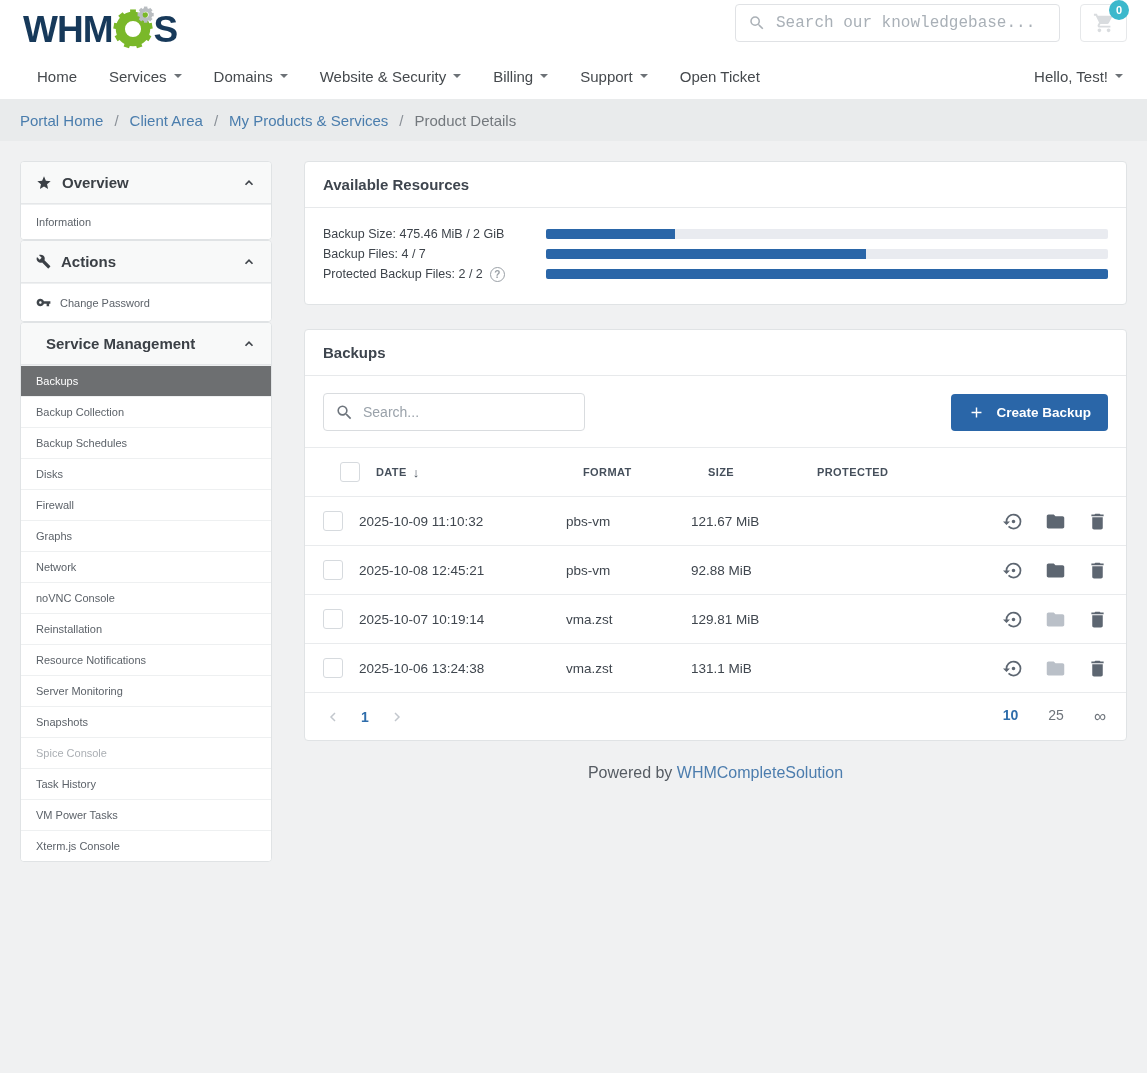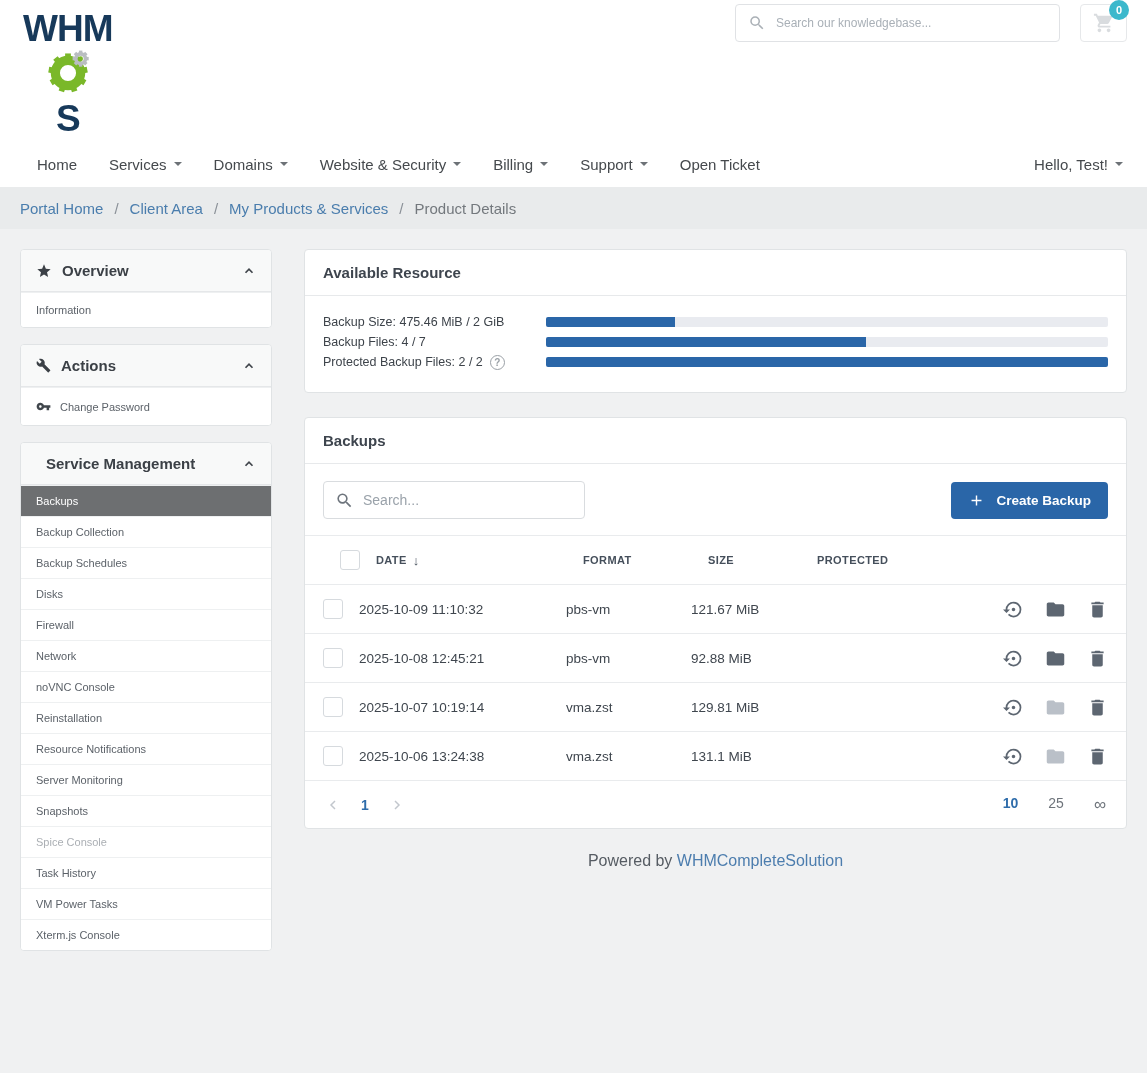--- a/index.html
+++ b/index.html
@@ -3,26 +3,26 @@
 <meta charset="utf-8">
 <style>
   * { margin:0; padding:0; box-sizing:border-box; }
   html,body { width:1147px; }
   body { height:1073px; background:#f0f1f2; font-family:"Liberation Sans", sans-serif; overflow:hidden; }
   svg { display:block; }
 
   
   .topbar { background:#fff; padding:4px 20px 0 20px; }
   .topbar-row1 { display:flex; align-items:flex-start; }
-  .logo { display:flex; align-items:center; margin:3px 0 0 3px; cursor:pointer;flex-direction:column; }
+  .logo { display:flex; align-items:center; margin:3px 0 0 3px; cursor:pointer; }
   .logo-text { font-size:37px; font-weight:800; color:#17395a; letter-spacing:-1px; line-height:44px; }
   .logo-gear { margin:0 -3px 0 -2px; position:relative; top:-1px; }
   .searchbox { margin-left:auto; width:325px; height:38px; border:1px solid #e0e2e5; border-radius:4px; display:flex; align-items:center; padding:0 12px; gap:10px; background:#fff; }
   .searchbox svg { color:#aab0b6; }
-  .searchbox input { border:none; outline:none; font-size:12px; width:100%; color:#4a5056; font-family:Liberation Sans, sans-serif; }
+  .searchbox input { border:none; outline:none; font-size:16px; width:100%; color:#4a5056; font-family:Liberation Mono, monospace; }
   .searchbox input::placeholder { color:#a9b0b7; }
   .cart-btn { position:relative; width:47px; height:38px; margin-left:20px; border:1px solid #e6e8ea; border-radius:4px; background:#fff; display:flex; align-items:center; justify-content:center; cursor:pointer; color:#d9dcdf; }
   .cart-badge { position:absolute; top:-5px; right:-3px; width:20px; height:20px; border-radius:50%; background:#3cb8cc; color:#fff; font-size:11px; font-weight:700; display:flex; align-items:center; justify-content:center; }
 
   
   .nav-row { display:flex; align-items:center; height:46px; font-size:15px; color:#45494d; padding:0 2px; }
   .nav-item { display:flex; align-items:center; margin:0 16px; cursor:pointer; white-space:nowrap; }
   .nav-item:first-child { margin-left:15px; }
   .caret { width:0; height:0; border-left:4px solid transparent; border-right:4px solid transparent; border-top:4px solid #6d7277; margin-left:7px; display:inline-block; }
   .nav-account { margin-left:auto; margin-right:2px; display:flex; align-items:center; cursor:pointer; }
@@ -32,21 +32,21 @@
   .bc-link { color:#4a7dad; cursor:pointer; }
   .bc-sep { color:#8a9097; margin:0 11px; }
   .bc-current { color:#73787d; }
 
   
   .content { display:flex; padding:20px; gap:32px; align-items:flex-start; }
   .card { background:#fff; border:1px solid #e0e3e5; border-radius:4px; }
 
   
   .side { width:252px; flex-shrink:0; }
-  .side .card { margin-bottom:16px; overflow:hidden; }
+  .side .card { overflow:hidden; }
   .side-head { display:flex; align-items:center; gap:10px; padding:12px 15px; background:#f8f9f9; border-bottom:1px solid #e5e7e9; font-size:15px; font-weight:700; color:#3b4046; cursor:pointer; }
   .side-head .hicon { color:#3b4046; }
   .chev { margin-left:auto; color:#41464c; }
   .side-item { padding:11px 15px; font-size:11px; color:#5c6269; border-top:1px solid #eef0f1; cursor:pointer; display:flex; gap:9px; align-items:center; background:#fff; }
   .side-item:first-of-type { border-top:none; }
   .side-item .iicon { color:#40464c; }
   .sm .side-item { padding:9px 15px; }
   .side-item.active { background:#6d6f71; color:#fff; }
   .side-item.muted { color:#abafb4; }
   .sm-title { margin-left:10px; }
@@ -258,20 +258,23 @@
       <div class="side-item">
           <span>Backup Schedules</span>
         </div>
       <div class="side-item">
           <span>Disks</span>
         </div>
       <div class="side-item">
           <span>Firewall</span>
         </div>
       <div class="side-item">
+          <span>Graphs</span>
+        </div>
+      <div class="side-item">
           <span>Network</span>
         </div>
       <div class="side-item">
           <span>noVNC Console</span>
         </div>
       <div class="side-item">
           <span>Reinstallation</span>
         </div>
       <div class="side-item">
           <span>Resource Notifications</span>
@@ -293,21 +296,21 @@
         </div>
       <div class="side-item">
           <span>Xterm.js Console</span>
         </div>
     </div>
   </div>
 
   <div class="main">
 
     <div class="card">
-      <div class="card-head">Available Resource</div>
+      <div class="card-head">Available Resources</div>
       <div class="res-body">
         <div class="res-row">
           <span class="res-label">Backup Size: 475.46 MiB / 2 GiB</span>
           <div class="bar">
               <div class="bar-fill" style="width: 23%;"></div>
             </div>
         </div>
         <div class="res-row">
           <span class="res-label">Backup Files: 4 / 7</span>
           <div class="bar">

